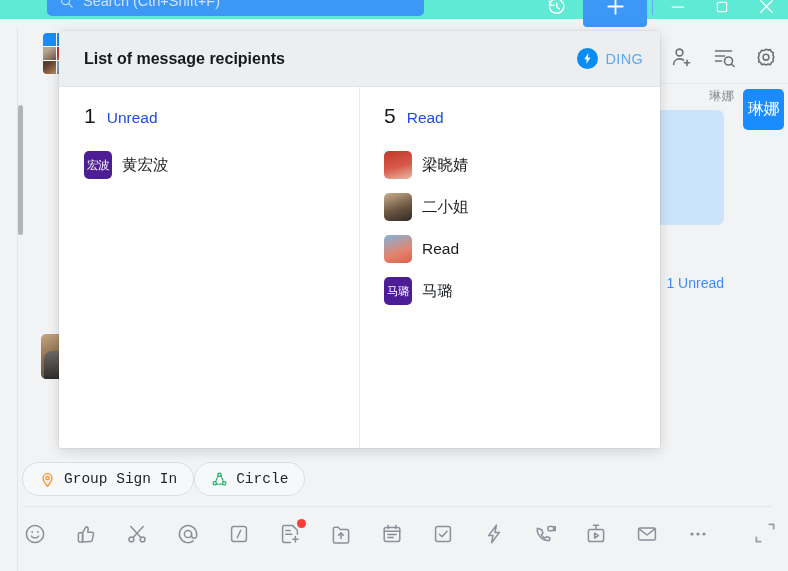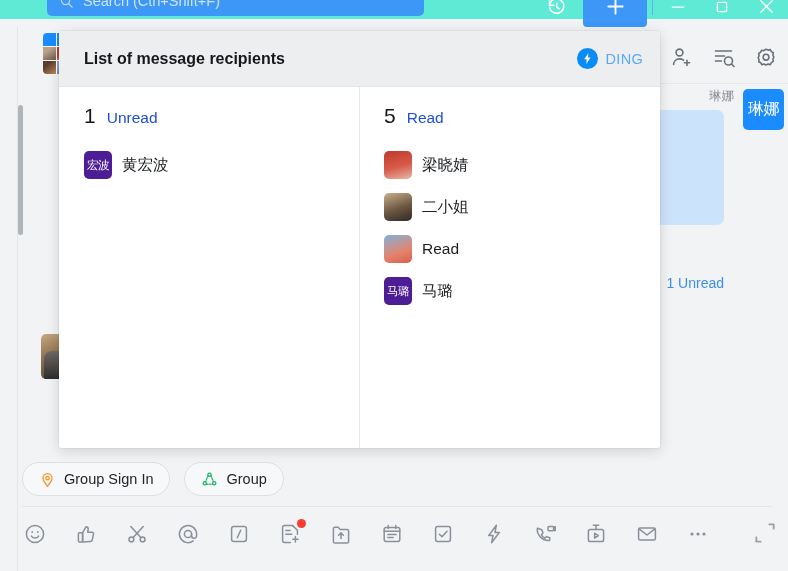--- a/index.html
+++ b/index.html
@@ -152,21 +152,21 @@
   .avatar.ph-wendy { background: linear-gradient(160deg,#7fb3d9 0%, #e4846e 60%, #d9604a 100%); }
   .avatar.ph-shang { background: #f4f4f4; position: relative; }
   .avatar.ph-shang::after {
     content:""; position:absolute; left:7px; top:4px; width:14px; height:20px;
     background: linear-gradient(180deg,#9a9a9a 0%, #d4d4d4 70%); border-radius: 7px 7px 5px 5px;
   }
   .rec-name { font-size: 15.5px; color: #1b1e21; }
 
   
   .action-row {
-    position: absolute; left: 22px; top: 462px; display: flex; gap: 14px; z-index: 10;
+    position: absolute; left: 22px; top: 462px; display: flex; z-index: 10; font-family: Liberation Mono, monospace;
   }
   .act-btn {
     height: 34px; border: 1px solid #dcdfe3; border-radius: 17px;
     background: #f7f8f9; display: flex; align-items: center; gap: 8px;
     padding: 0 16px; font-size: 14.5px; color: #22262b; white-space: nowrap;
   }
   .act-btn svg { display: block; flex: 0 0 auto; }
 
   
   .toolbar-sep {
@@ -351,21 +351,21 @@
     </div>
     <div class="act-btn">
       <span>
         <svg viewBox="0 0 24 24" width="17" height="17" fill="none" stroke="#16b364" stroke-width="1.7" stroke-linecap="round">
           <circle cx="12" cy="5.2" r="2.3"></circle>
             <circle cx="5.3" cy="17.2" r="2.3"></circle>
             <circle cx="18.7" cy="17.2" r="2.3"></circle>
           <path d="M9.9 6.6L6.6 14.9M14.1 6.6l3.3 8.3M7.8 18.4h8.4" stroke-dasharray="2.2 1.8"></path>
         </svg>
       </span>
-      <span>Group</span>
+      <span>Circle</span>
     </div>
   </div>
 
   <div class="toolbar-sep"></div>
 
   <div class="toolbar">
     <span class="tb-item">
       <svg viewBox="0 0 24 24" width="24" height="24" fill="none" stroke="#8a9099" stroke-width="1.5" stroke-linecap="round">
         <circle cx="12" cy="12" r="8.6"></circle>
           <circle cx="9.2" cy="10" r=".9" fill="#8a9099" stroke="none"></circle>

